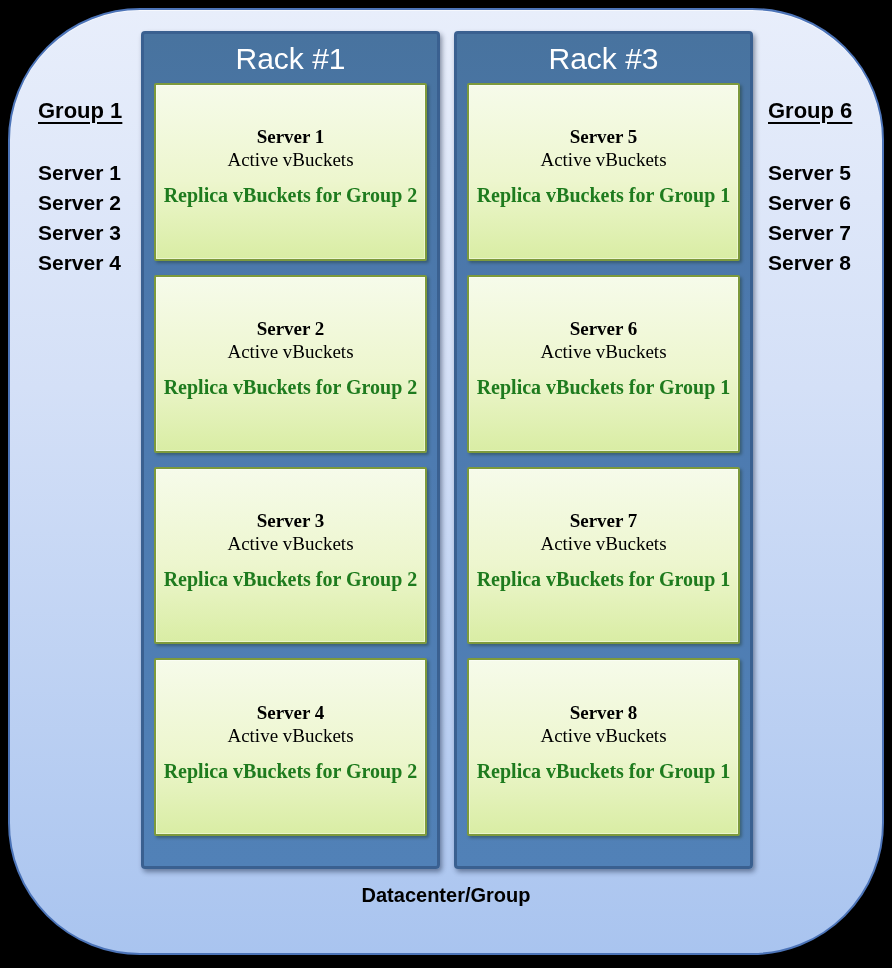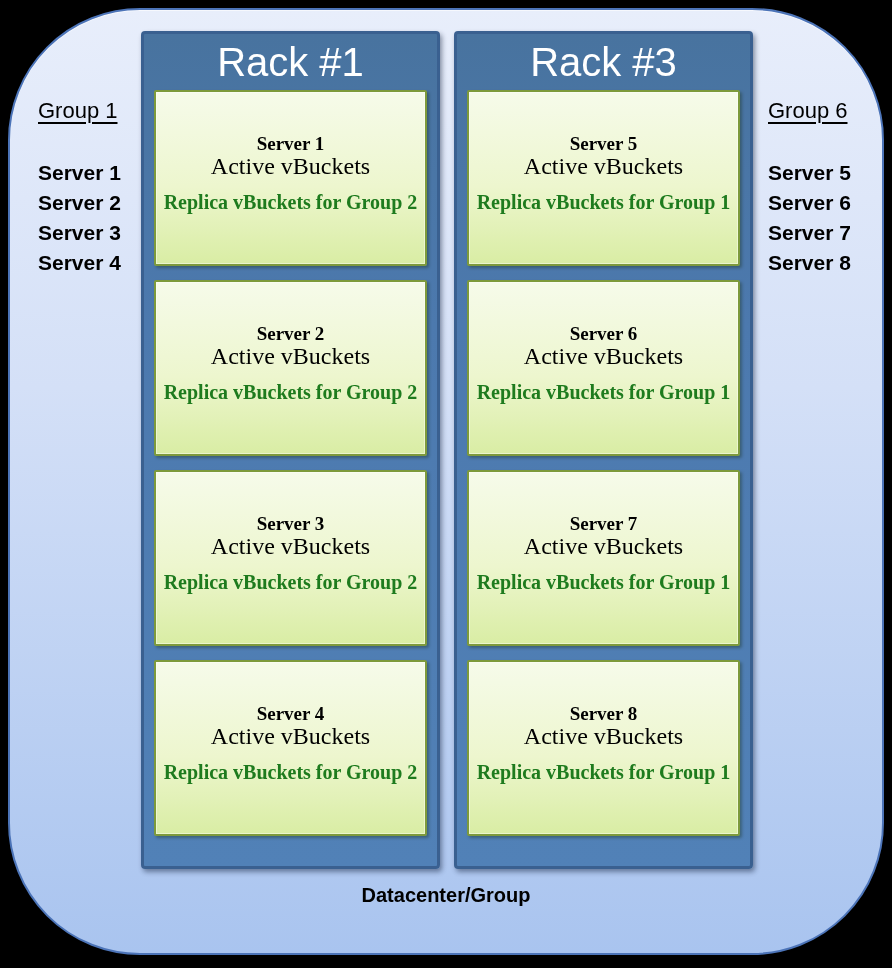--- a/index.html
+++ b/index.html
@@ -45,26 +45,26 @@
     border: 3px solid #3A6090;
     border-radius: 4px;
     box-shadow: 2px 3px 5px rgba(10,25,50,0.45);
     display: flex;
     flex-direction: column;
   }
   .rack-1 { left: 141px; }
   .rack-2 { left: 454px; }
 
   .rack-header {
-    height: 56px;
+    height: 49px;
     display: flex;
     align-items: center;
     justify-content: center;
     color: #FFFFFF;
-    font-size: 40px;
+    font-size: 30px;
     font-weight: normal;
   }
 
   .rack-body {
     flex: 1;
     display: flex;
     flex-direction: column;
     gap: 14px;
     padding: 0 10px 30px 10px;
   }
@@ -78,35 +78,35 @@
     box-shadow: 2px 2px 3px rgba(20,40,15,0.35), inset 0 0 0 1px rgba(255,255,255,0.45);
     display: flex;
     flex-direction: column;
     align-items: center;
     justify-content: center;
     text-align: center;
     padding-bottom: 10px;
     font-family: "Liberation Serif", serif;
   }
   .srv-name    { font-size: 19px; font-weight: bold; color: #000; line-height: 23px; }
-  .srv-active  { font-size: 24px; color: #000; line-height: 23px; }
+  .srv-active  { font-size: 19px; color: #000; line-height: 23px; }
   .srv-replica { font-size: 20px; font-weight: bold; color: #1E7B1E; line-height: 25px; margin-top: 12px; }
 
   
   .side-col {
     position: absolute;
     top: 98px;
     color: #000;
   }
   .side-col.left  { left: 38px; }
   .side-col.right { left: 768px; }
 
   .group-title {
     font-size: 22px;
-    font-weight: normal;
+    font-weight: bold;
     text-decoration: underline;
     text-decoration-thickness: 2px;
     text-underline-offset: 4px;
     margin-bottom: 34px;
     white-space: nowrap;
   }
   .side-server {
     font-size: 21px;
     font-weight: bold;
     line-height: 30px;

